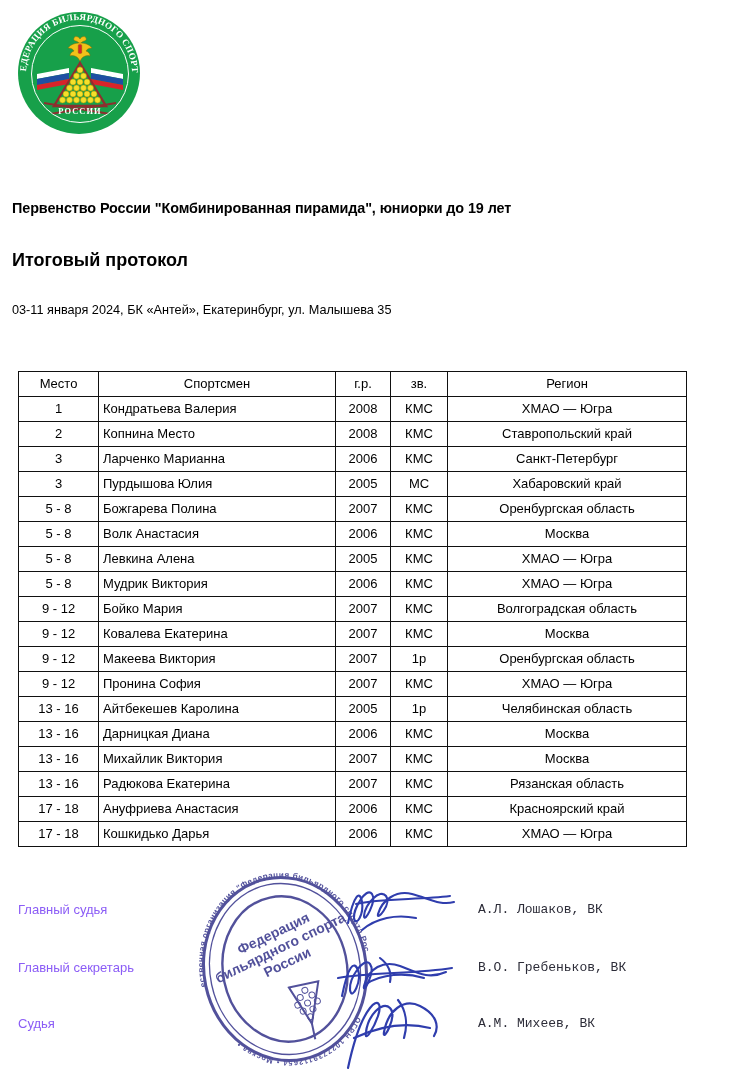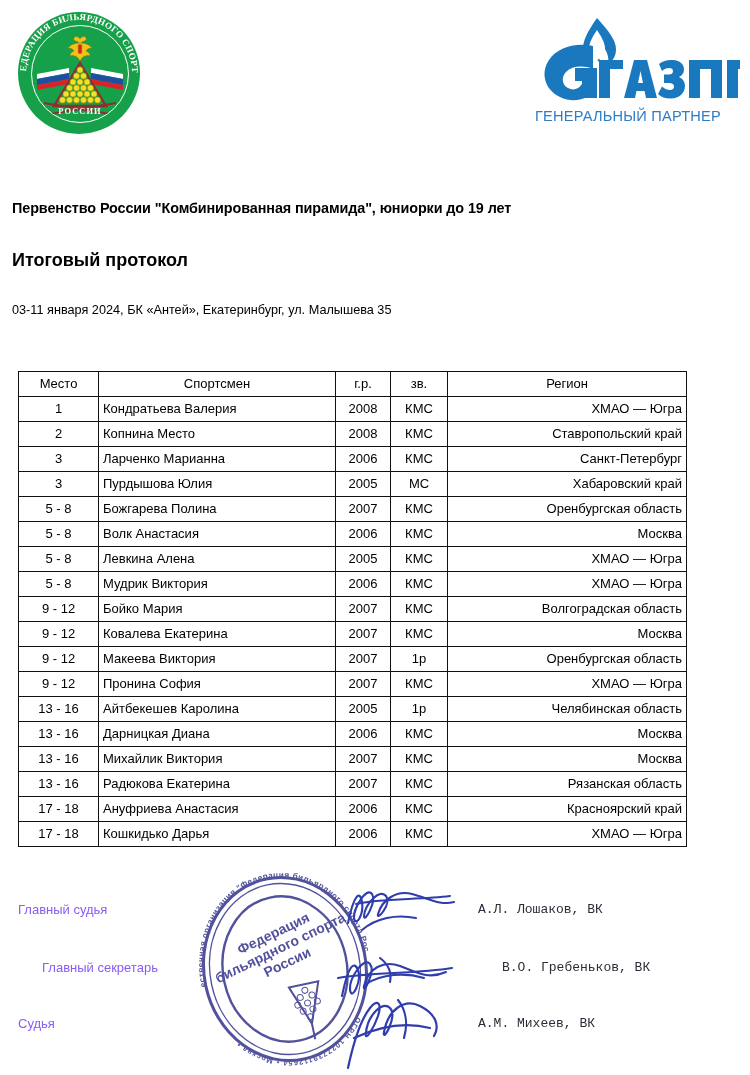--- a/index.html
+++ b/index.html
@@ -173,21 +173,21 @@
     font-weight: normal;
     line-height: 24px;
     overflow: hidden;
     white-space: nowrap;
   }
   table.results th { text-align: center; }
   td.place { text-align: center; }
   td.athlete { text-align: left; padding-left: 7px; }
   td.year { text-align: center; }
   td.rank { text-align: center; }
-  td.region { text-align: right; padding-left: 5px; }
+  td.region { text-align: center; padding-left: 5px; }
 
   
   .sig-area {
     position: absolute;
     left: 0; top: 868px;
     width: 750px;
     height: 207px;
   }
   .sig-label {
     position: absolute;
@@ -198,21 +198,21 @@
   }
   .sig-name {
     position: absolute;
     left: 478px;
     font-size: 13px;
     color: #2c2c38;
     white-space: nowrap;
     font-family: Liberation Mono, monospace;
   }
   .sig-row-1 .sig-label, .sig-row-1 .sig-name { top: 34px; }
-  .sig-row-2 .sig-label, .sig-row-2 .sig-name { top: 92px; margin-left: 24px; }
+  .sig-row-2 .sig-label, .sig-row-2 .sig-name { top: 92px; }
   .sig-row-3 .sig-label, .sig-row-3 .sig-name { top: 148px; }
 
   .stamp {
     position: absolute;
     left: 190px; top: 2px;
     width: 190px; height: 198px;
     opacity: 0.88;
   }
   .scribbles {
     position: absolute;
@@ -287,48 +287,20 @@
 
       <svg class="fed-cues" viewBox="0 0 76 18">
         <line x1="2" y1="3" x2="74" y2="15" stroke="#8d2f2f" stroke-width="2"></line>
         <line x1="2" y1="15" x2="74" y2="3" stroke="#8d2f2f" stroke-width="2"></line>
       </svg>
 
       <div class="fed-rossii">РОССИИ</div>
     </div>
   </div>
 
-  <div class="gz-logo">
-    <svg class="gz-mark" viewBox="0 0 205 88">
-
-      <path d="M62 2 C52 16 48 25 48 33 C48 41 52 46 57 49 C55 44 56 40 59 36 C60 41 62 44 64 46 C65 41 67 37 70 33 C73 38 74 43 73 48 C78 45 81 40 81 33 C81 24 73 14 62 2 Z" fill="#1a78bf"></path>
-      <path d="M62 14 C56 23 54 28 54 33 C54 38 57 42 62 44 C67 42 70 38 70 33 C70 28 68 23 62 14 Z" fill="#ffffff"></path>
-
-      <path d="M58 30 C40 26 22 32 14 44 C5 57 10 74 25 81 C39 88 56 83 62 71 L47 68 C44 73 38 75 33 72 C27 69 26 61 31 56 C37 50 48 49 58 53 Z" fill="#1a78bf"></path>
-      <path d="M40 52 L62 52 L62 82 L47 82 L47 65 L40 65 Z" fill="#1a78bf"></path>
-
-      <g fill="#1a78bf">
-
-        <path d="M64 44 L88 44 L88 53 L75 53 L75 82 L64 82 Z"></path>
-
-        <path d="M99 44 L112 44 L122 82 L111 82 L109.5 75 L101.5 75 L100 82 L89 82 Z M103 67 L108 67 L105.5 55 Z"></path>
-
-        <path d="M124 48 C128 44.5 133 43.5 138 44 C145 44.5 149 48 149 53.5 C149 57 147 59.5 144 61 C147.5 62.5 150 65.5 150 70 C150 77 144 82.5 136 82.5 C130 82.5 126 81 123 78 L127 70.5 C129.5 73 132.5 74 135 74 C137.5 74 139 72.5 139 70.5 C139 68.5 137.5 67 134 67 L129 67 L129 58.5 L133.5 58.5 C136.5 58.5 138 57.2 138 55.2 C138 53.2 136.5 52 134 52 C131.5 52 129 53 127 55 Z"></path>
-
-        <path d="M154 44 L187 44 L187 82 L176 82 L176 53 L165 53 L165 82 L154 82 Z"></path>
-
-        <path d="M192 44 L205 44 L205 53 L203 53 L203 82 L192 82 Z"></path>
-      </g>
-
-      <g fill="#1a78bf">
-        <rect x="192" y="44" width="11" height="38"></rect>
-      </g>
-    </svg>
-    <div class="gz-partner">ГЕНЕРАЛЬНЫЙ ПАРТНЕР</div>
-  </div>
 </div>
 
 <div class="doc-title">Первенство России "Комбинированная пирамида", юниорки до 19 лет</div>
 <div class="doc-subtitle">Итоговый протокол</div>
 <div class="doc-place">03-11 января 2024, БК «Антей», Екатеринбург, ул. Малышева 35</div>
 
 <div class="results-wrap">
   <table class="results">
     <colgroup>
       <col class="c-place">

